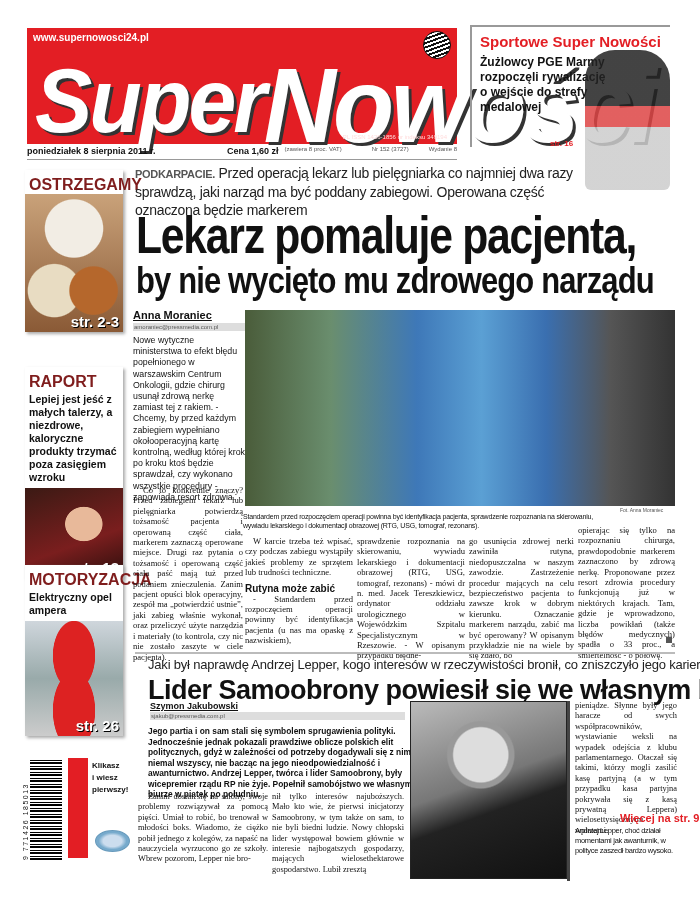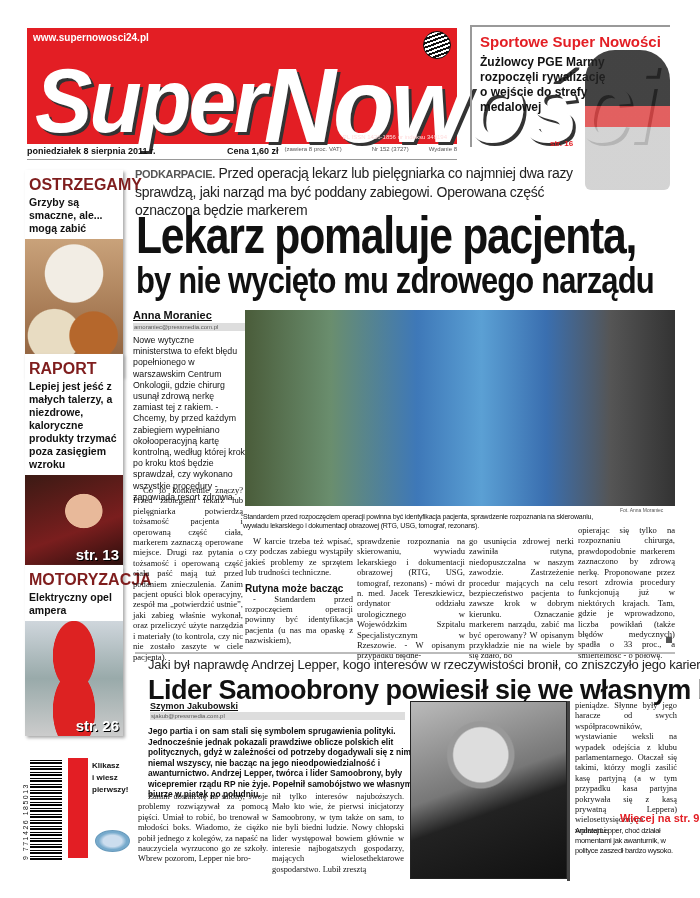--- a/index.html
+++ b/index.html
@@ -74,27 +74,26 @@
 
 <div class="abs sport">
   <h3>Sportowe Super Nowości</h3>
   <div class="txt">Żużlowcy PGE Marmy rozpoczęli rywalizację o wejście do strefy medalowej</div>
 </div>
 <div class="abs rider"></div>
 <div class="abs" style="left:550px;top:139px;color:#e31e24;font-size:8px;font-weight:bold">str. 16</div>
 
 <div class="abs side-box" style="top:170px">
   <h4>OSTRZEGAMY</h4>
-  <div class="t">Grzyby są smaczne, ale... mogą zabić</div>
   <div class="img" style="height:138px;background:radial-gradient(circle at 70% 70%,#b5672c 0 20%,transparent 21%),radial-gradient(circle at 30% 70%,#e8dcc2 0 22%,transparent 23%),radial-gradient(circle at 50% 25%,#f2ede4 0 25%,transparent 26%),linear-gradient(#c9a27a,#8a5a36)">
     <span class="pg">str. 2-3</span>
   </div>
 </div>
 
-<div class="abs side-box" style="top:354px">
+<div class="abs side-box" style="top:367px">
   <h4>RAPORT</h4>
   <div class="t">Lepiej jest jeść z małych talerzy, a niezdrowe, kaloryczne produkty trzymać poza zasięgiem wzroku</div>
   <div class="img" style="height:90px;background:radial-gradient(ellipse at 60% 40%,#e8b99a 0 22%,transparent 23%),linear-gradient(160deg,#3b1a14,#7a1e1e 60%,#2a0e0c)">
     <span class="pg">str. 13</span>
   </div>
 </div>
 
 <div class="abs side-box" style="top:565px">
   <h4>MOTORYZACJA</h4>
   <div class="t">Elektryczny opel ampera</div>
@@ -123,21 +122,21 @@
 </div>
 <div class="abs lead">Nowe wytyczne ministerstwa to efekt błędu popełnionego w warszawskim Centrum Onkologii, gdzie chirurg usunął zdrową nerkę zamiast tej z rakiem. - Chcemy, by przed każdym zabiegiem wypełniano okołooperacyjną kartę kontrolną, według której krok po kroku ktoś będzie sprawdzał, czy wykonano wszystkie procedury - zapowiada resort zdrowia.</div>
 <div class="abs col" style="left:133px;top:485px;width:110px;text-indent:10px">Co to konkretnie znaczy? Przed zabiegiem lekarz lub pielęgniarka potwierdzą tożsamość pacjenta i operowaną część ciała, markerem zaznaczą operowane miejsce. Drugi raz pytania o tożsamość i operowaną część ciała paść mają tuż przed podaniem znieczulenia. Zanim pacjent opuści blok operacyjny, zespół ma „potwierdzić ustnie”, jaki zabieg właśnie wykonał, oraz przeliczyć użyte narzędzia i materiały (to kontrola, czy nic nie zostało zaszyte w ciele pacjenta).</div>
 
 <div class="abs photo1"></div>
 <div class="abs credit">Fot. Anna Moraniec</div>
 <div class="abs cap1">Standardem przed rozpoczęciem operacji powinna być identyfikacja pacjenta, sprawdzenie rozpoznania na skierowaniu, wywiadu lekarskiego i dokumentacji obrazowej (RTG, USG, tomograf, rezonans).</div>
 
 <div class="abs" style="left:245px;top:536px;width:108px">
   <div class="col" style="text-indent:8px">W karcie trzeba też wpisać, czy podczas zabiegu wystąpiły jakieś problemy ze sprzętem lub trudności techniczne.</div>
-  <div class="sub">Rutyna może bacząc</div>
+  <div class="sub">Rutyna może zabić</div>
   <div class="col" style="text-indent:8px">- Standardem przed rozpoczęciem operacji powinny być identyfikacja pacjenta (u nas ma opaskę z nazwiskiem),</div>
 </div>
 <div class="abs col" style="left:357px;top:536px;width:108px">sprawdzenie rozpoznania na skierowaniu, wywiadu lekarskiego i dokumentacji obrazowej (RTG, USG, tomograf, rezonans) - mówi dr n. med. Jacek Tereszkiewicz, ordynator oddziału urologicznego w Wojewódzkim Szpitalu Specjalistycznym w Rzeszowie. - W opisanym przypadku błędne-</div>
 <div class="abs col" style="left:469px;top:536px;width:105px">go usunięcia zdrowej nerki zawiniła rutyna, niedopuszczalna w naszym zawodzie. Zastrzeżenie procedur mających na celu bezpieczeństwo pacjenta to zawsze krok w dobrym kierunku. Oznaczanie markerem narządu, zabić ma być operowany? W opisanym przykładzie nie na wiele by się zdało, bo</div>
 <div class="abs col" style="left:578px;top:525px;width:97px">opierając się tylko na rozpoznaniu chirurga, prawdopodobnie markerem zaznaczono by zdrową nerkę. Proponowane przez resort zdrowia procedury funkcjonują już w niektórych krajach. Tam, gdzie je wprowadzono, liczba powikłań (także błędów medycznych) spadła o 33 proc., a śmiertelność - o połowę.</div>
 <div class="abs endmark"></div>
 
 <div class="abs rule"></div>
 
 <div class="abs k2">Jaki był naprawdę Andrzej Lepper, kogo interesów w rzeczywistości bronił, co zniszczyło jego karierę</div>

